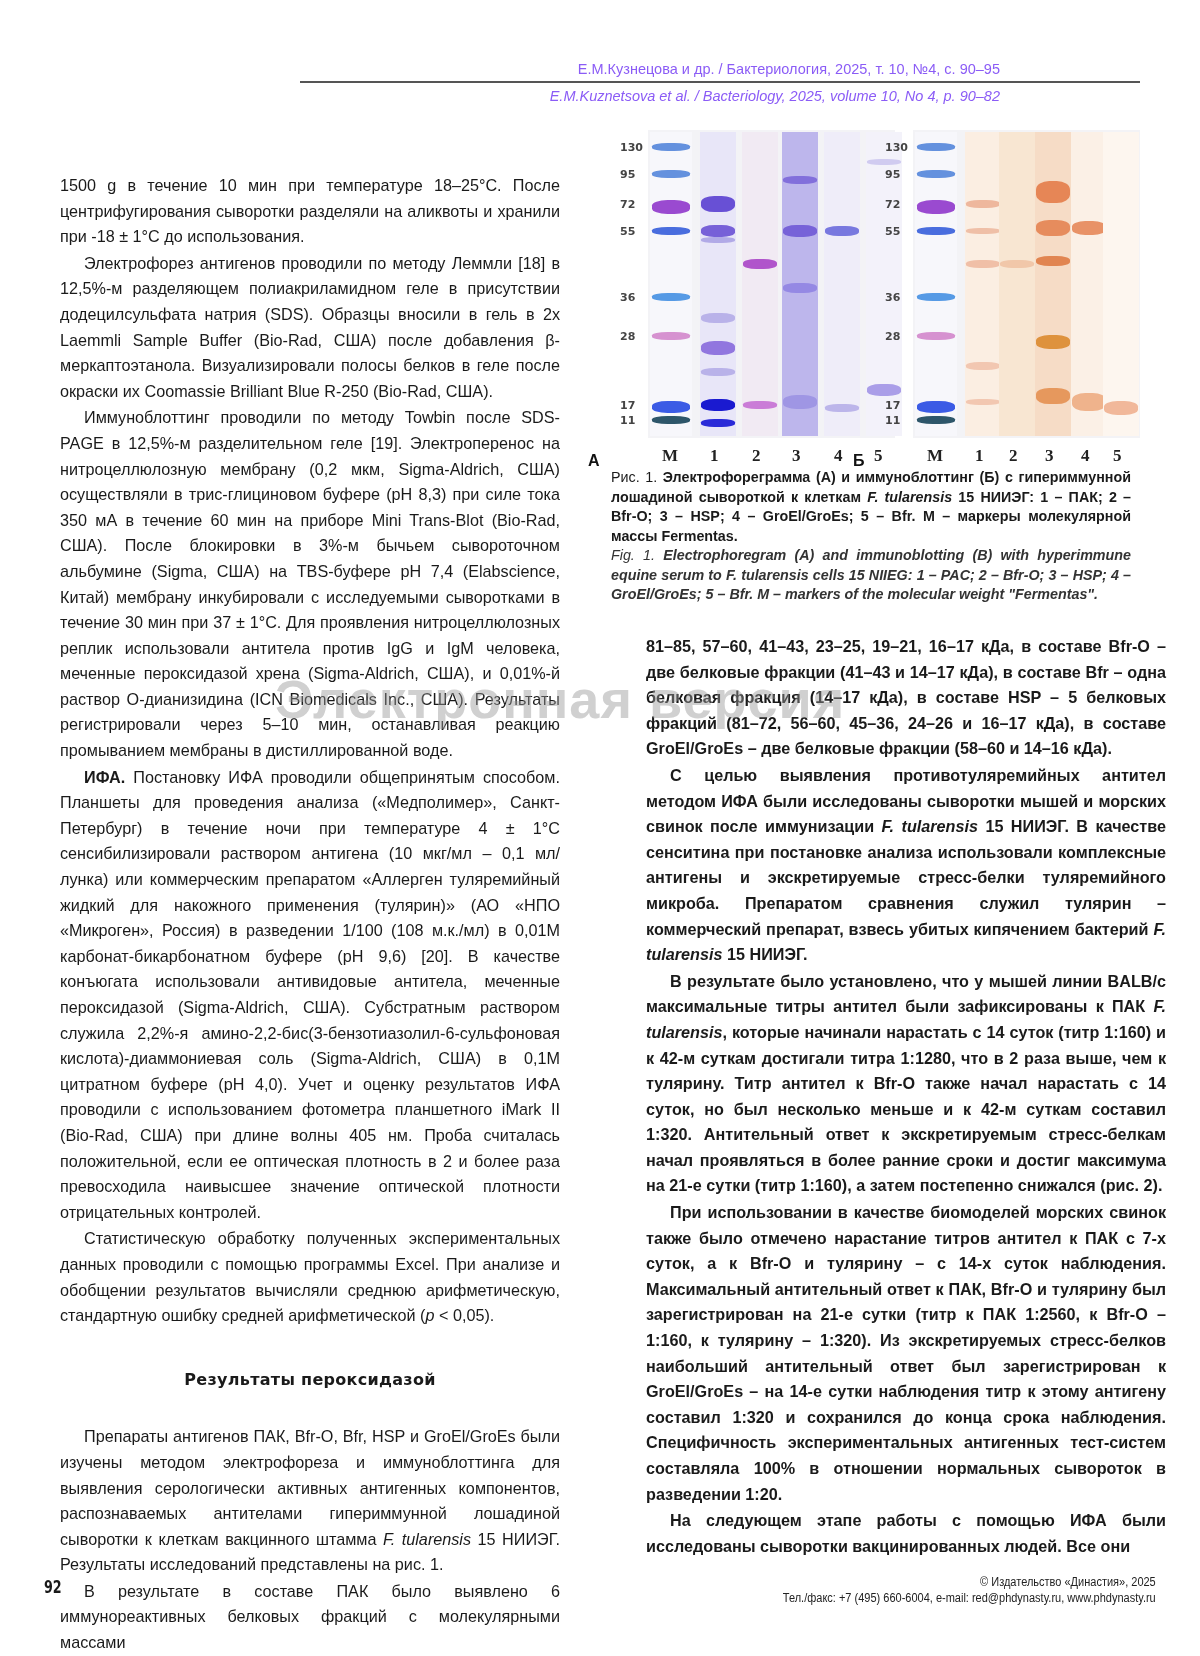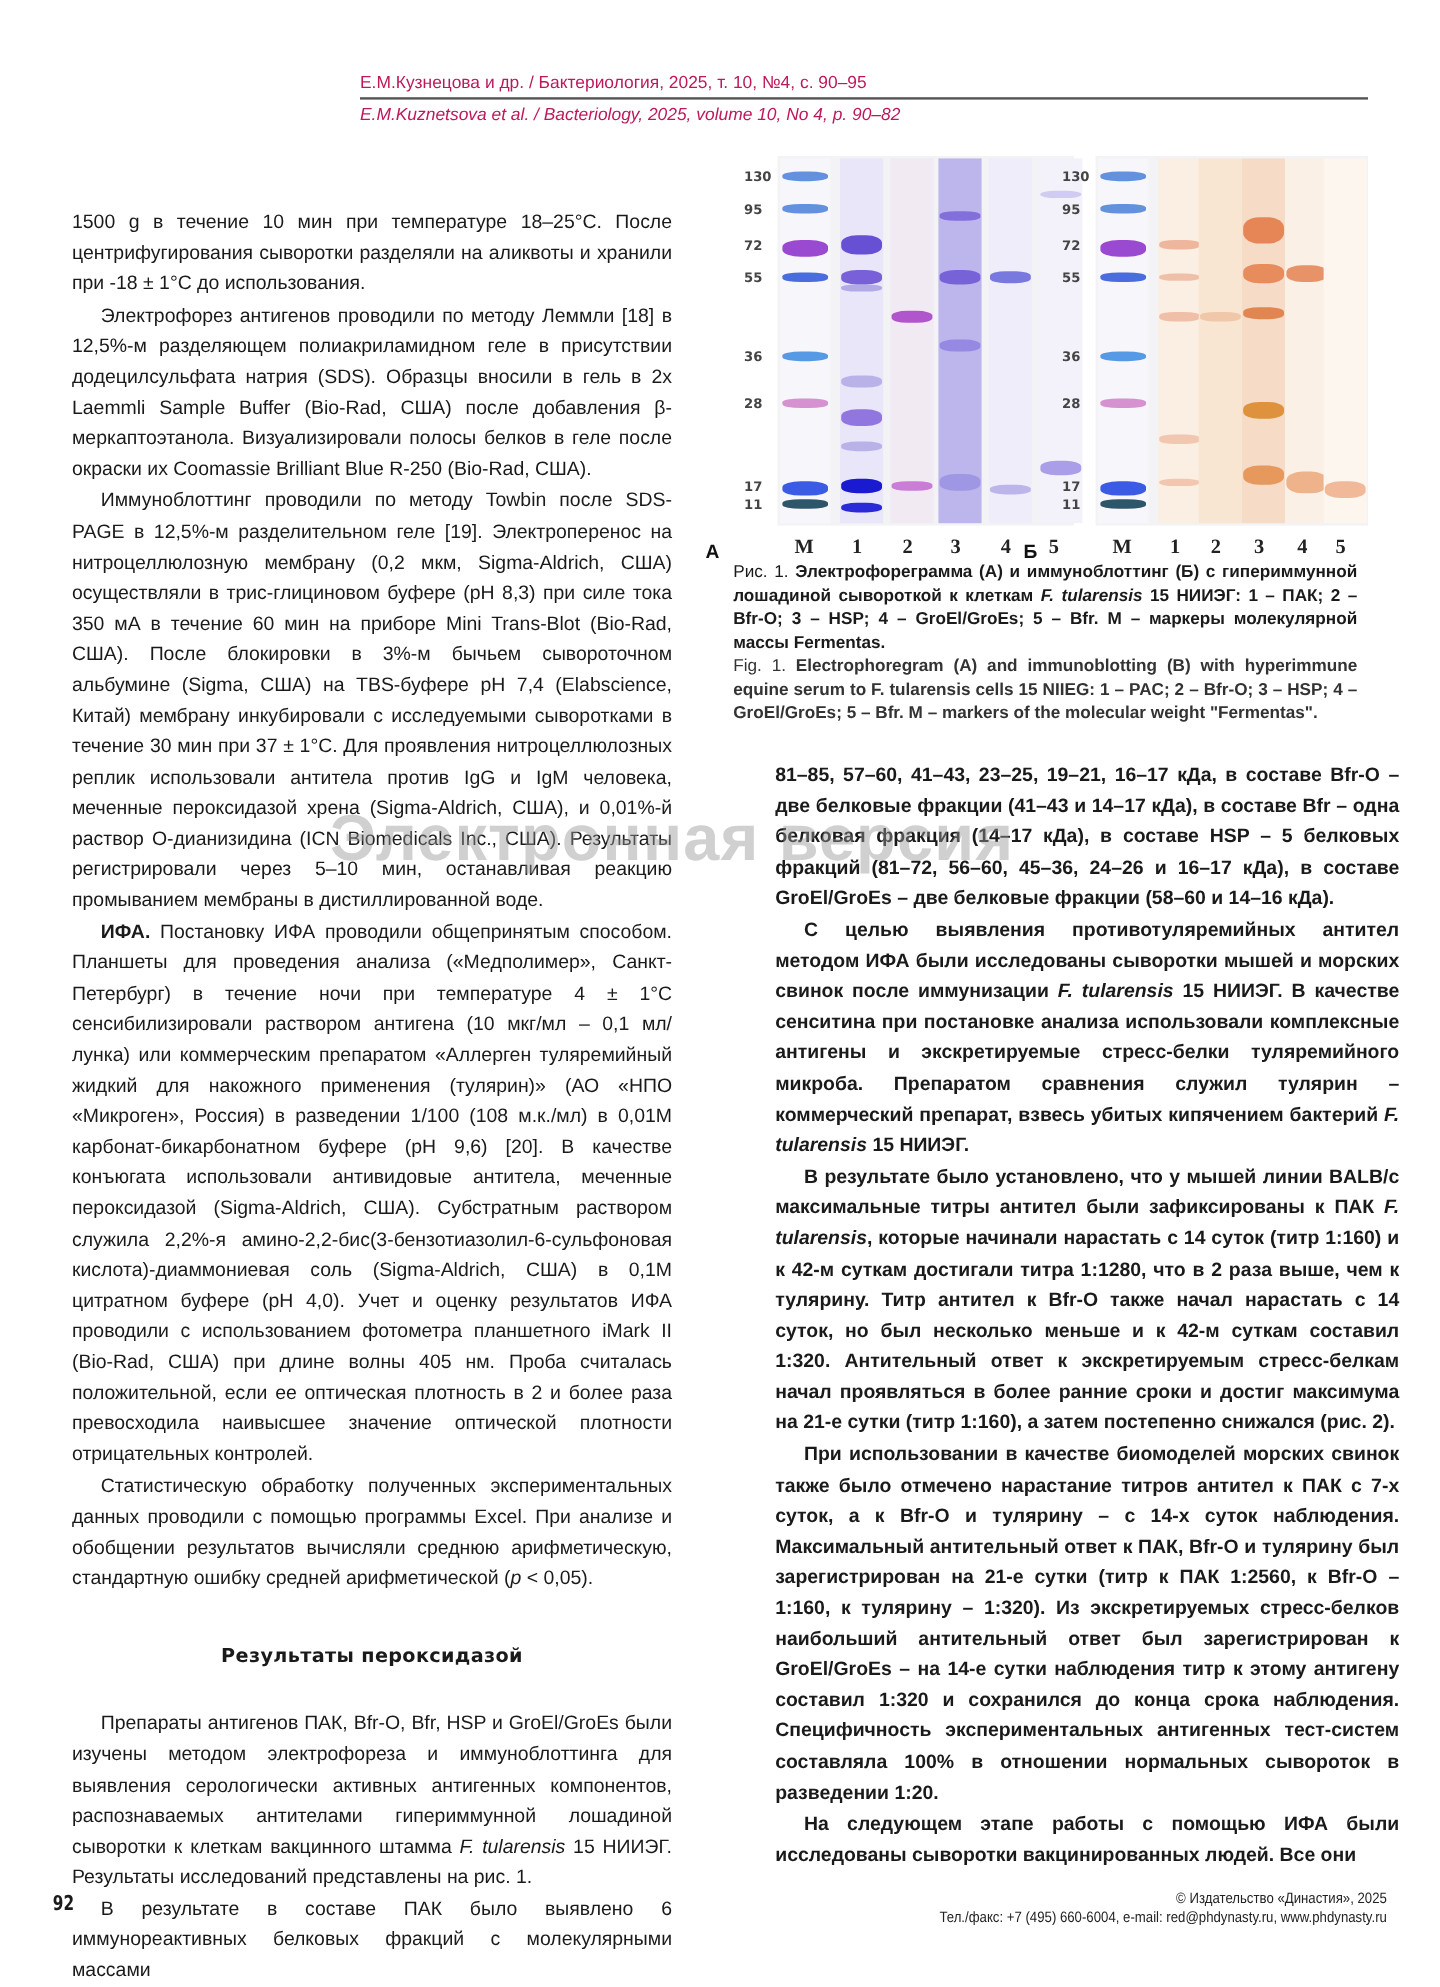--- a/index.html
+++ b/index.html
@@ -5,21 +5,21 @@
   * { box-sizing: border-box; margin: 0; padding: 0; }
   html, body { width: 1200px; height: 1656px; background: #ffffff; }
   body {
     position: relative;
     font-family: "Liberation Sans", "DejaVu Sans", sans-serif;
     color: #1a1a1a;
     overflow: hidden;
   }
   .running-head {
     position: absolute; left: 0; right: 0;
-    text-align: left; font-size: 14.5px; color: #be185d;
+    text-align: right; font-size: 14.5px; color: #8b5cf6;
   }
   #rh-ru { top: 61px; left: 300px; width: 700px; }
   #rh-en { top: 88px; left: 300px; width: 700px; font-style: italic; }
   .head-rule {
     position: absolute; left: 300px; width: 840px; top: 81px;
     border-top: 2px solid #555;
   }
   .col {
     position: absolute;
     font-size: 16.2px;
@@ -59,21 +59,21 @@
     position: absolute; top: 328px; font-family: "Liberation Serif", serif;
     font-size: 17px; font-weight: bold; color: #222;
   }
   .panel-letter {
     position: absolute; top: 334px; font-size: 16px; font-weight: bold; color: #111;
   }
   #fig-caption {
     position: absolute; left: 611px; top: 468px; width: 520px;
     font-size: 14.3px; line-height: 19.5px; text-align: justify;
   }
-  #fig-caption .en { color: #333; font-weight: bold; }
+  #fig-caption .en { color: #333; font-style: italic; font-weight: bold; }
   #fig-caption .en-lead { font-weight: normal; }
   .watermark {
     position: absolute; left: 275px; top: 668px;
     font-size: 54px; font-weight: bold; color: rgba(150,150,150,0.45);
     letter-spacing: 1px; pointer-events: none; white-space: nowrap;
   }
   #page-number {
     position: absolute; left: 44px; top: 1577px;
     font-size: 17px; font-weight: bold; font-family: "DejaVu Sans", sans-serif;
     transform: scaleX(0.75); transform-origin: left;

